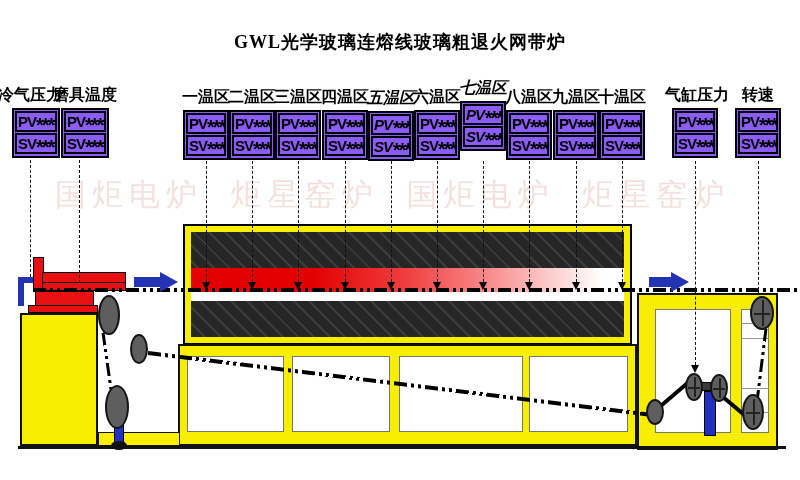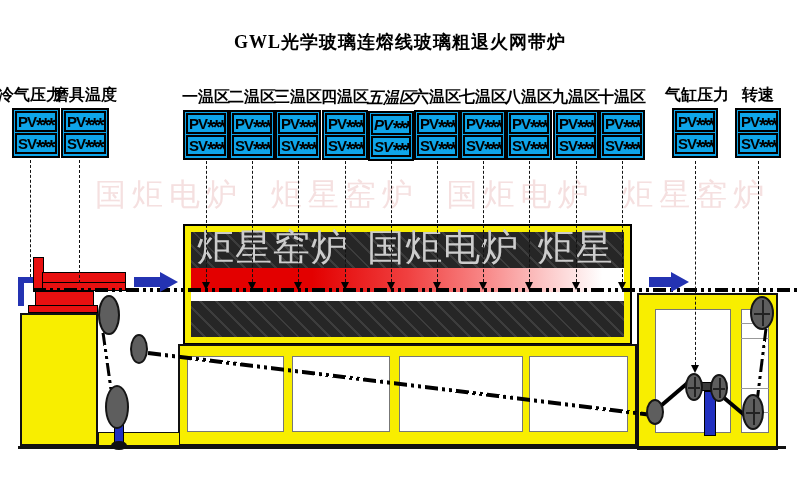--- a/index.html
+++ b/index.html
@@ -8,21 +8,21 @@
   #stage{position:relative;width:800px;height:480px;background:#fff;}
   .abs{position:absolute;}
 
   
   #title{left:0;top:30px;width:800px;text-align:center;
          font-family:"Liberation Serif",serif;font-weight:bold;
          font-size:18px;letter-spacing:1px;color:#000;z-index:7;}
 
   
   .wm{font-family:"Liberation Serif",serif;white-space:nowrap;z-index:1;}
-  #wm1{left:55px;top:174px;font-size:31px;letter-spacing:6px;word-spacing:14px;margin-left:40px;}
+  #wm1{left:55px;top:174px;font-size:31px;letter-spacing:6px;word-spacing:14px;}
   #wm2l{left:10px;top:221px;font-size:37px;letter-spacing:1px;}
   #wm2m{left:197px;top:223px;font-size:37px;letter-spacing:1px;word-spacing:8px;z-index:3;}
   #wm2r{left:639px;top:221px;font-size:37px;letter-spacing:1px;}
 
   
   #furnace{left:183px;top:224px;width:449px;height:121px;border:2px solid #000;
            box-sizing:border-box;z-index:2;}
   #furnace .hatch{position:absolute;left:6px;top:6px;right:6px;bottom:6px;
       background:repeating-linear-gradient(45deg,#262626 0 9px,#3d3d3d 9px 11px);}
   #heatband{position:absolute;left:6px;top:42px;right:6px;height:24px;
@@ -61,37 +61,36 @@
   
   .conn{width:0;border-left:1px dashed #111;z-index:6;}
   .conn-arrow{width:0;height:0;border-left:4px solid transparent;
       border-right:4px solid transparent;border-top:8px solid #000;z-index:6;}
 
   
   .gauge{z-index:7;}
   .gauge-label{position:absolute;left:50%;top:0;transform:translateX(-50%);
       white-space:nowrap;font-family:"Liberation Serif",serif;font-weight:bold;
       font-size:16px;color:#000;}
-  .gauge-box{position:absolute;left:0;top:23px;background:#0ea5e9;
+  .gauge-box{position:absolute;left:0;top:23px;background:#8b5cf6;
       border:2px solid #000;padding:1px;box-sizing:border-box;}
   .gauge-row{border:2px solid #000;height:21px;margin:0 0 1px 0;white-space:nowrap;
       overflow:hidden;display:flex;align-items:center;box-sizing:border-box;
       font-weight:bold;font-size:15px;letter-spacing:-1px;padding-left:1px;}
   .gauge-row:last-child{margin-bottom:0;}
   .stars{font-size:20px;line-height:10px;position:relative;top:3px;letter-spacing:-2px;}
 </style>
 </head>
 <body>
 
 <div id="stage">
 
   <div class="abs" id="title">GWL光学玻璃连熔线玻璃粗退火网带炉</div>
 
   <div class="abs wm" id="wm1" style="color:#f5e0e0">国炬电炉 炬星窑炉  国炬电炉 炬星窑炉</div>
-  <div class="abs wm" id="wm2m" style="color:#cccccc">炬星窑炉 国炬电炉 炬星</div>
 
   <div class="abs" id="furnace" style="background:#f8ee00">
     <div class="hatch"></div>
     <div id="heatband"></div>
     <div id="beltpath"></div>
   </div>
 
   <div class="abs yellow" style="left:178px;top:344px;width:459px;height:102px;"></div>
   <div class="abs window" style="left:187px;top:356px;width:97px;height:76px;"></div>
   <div class="abs window" style="left:292px;top:356px;width:98px;height:76px;"></div>
@@ -227,21 +226,21 @@
         <div class="gauge-row">
           <span>PV</span>
           <span class="stars">****</span>
         </div>
         <div class="gauge-row">
           <span>SV</span>
           <span class="stars">****</span>
         </div>
       </div>
     </div>
-    <div class="abs gauge" style="left:460px;top:87px;width:46px;height:76px;">
+    <div class="abs gauge" style="left:460px;top:78px;width:46px;height:76px;font-style:italic;">
       <div class="gauge-label">七温区</div>
       <div class="gauge-box" style="width: 46px; height: 50px;">
         <div class="gauge-row">
           <span>PV</span>
           <span class="stars">****</span>
         </div>
         <div class="gauge-row">
           <span>SV</span>
           <span class="stars">****</span>
         </div>

